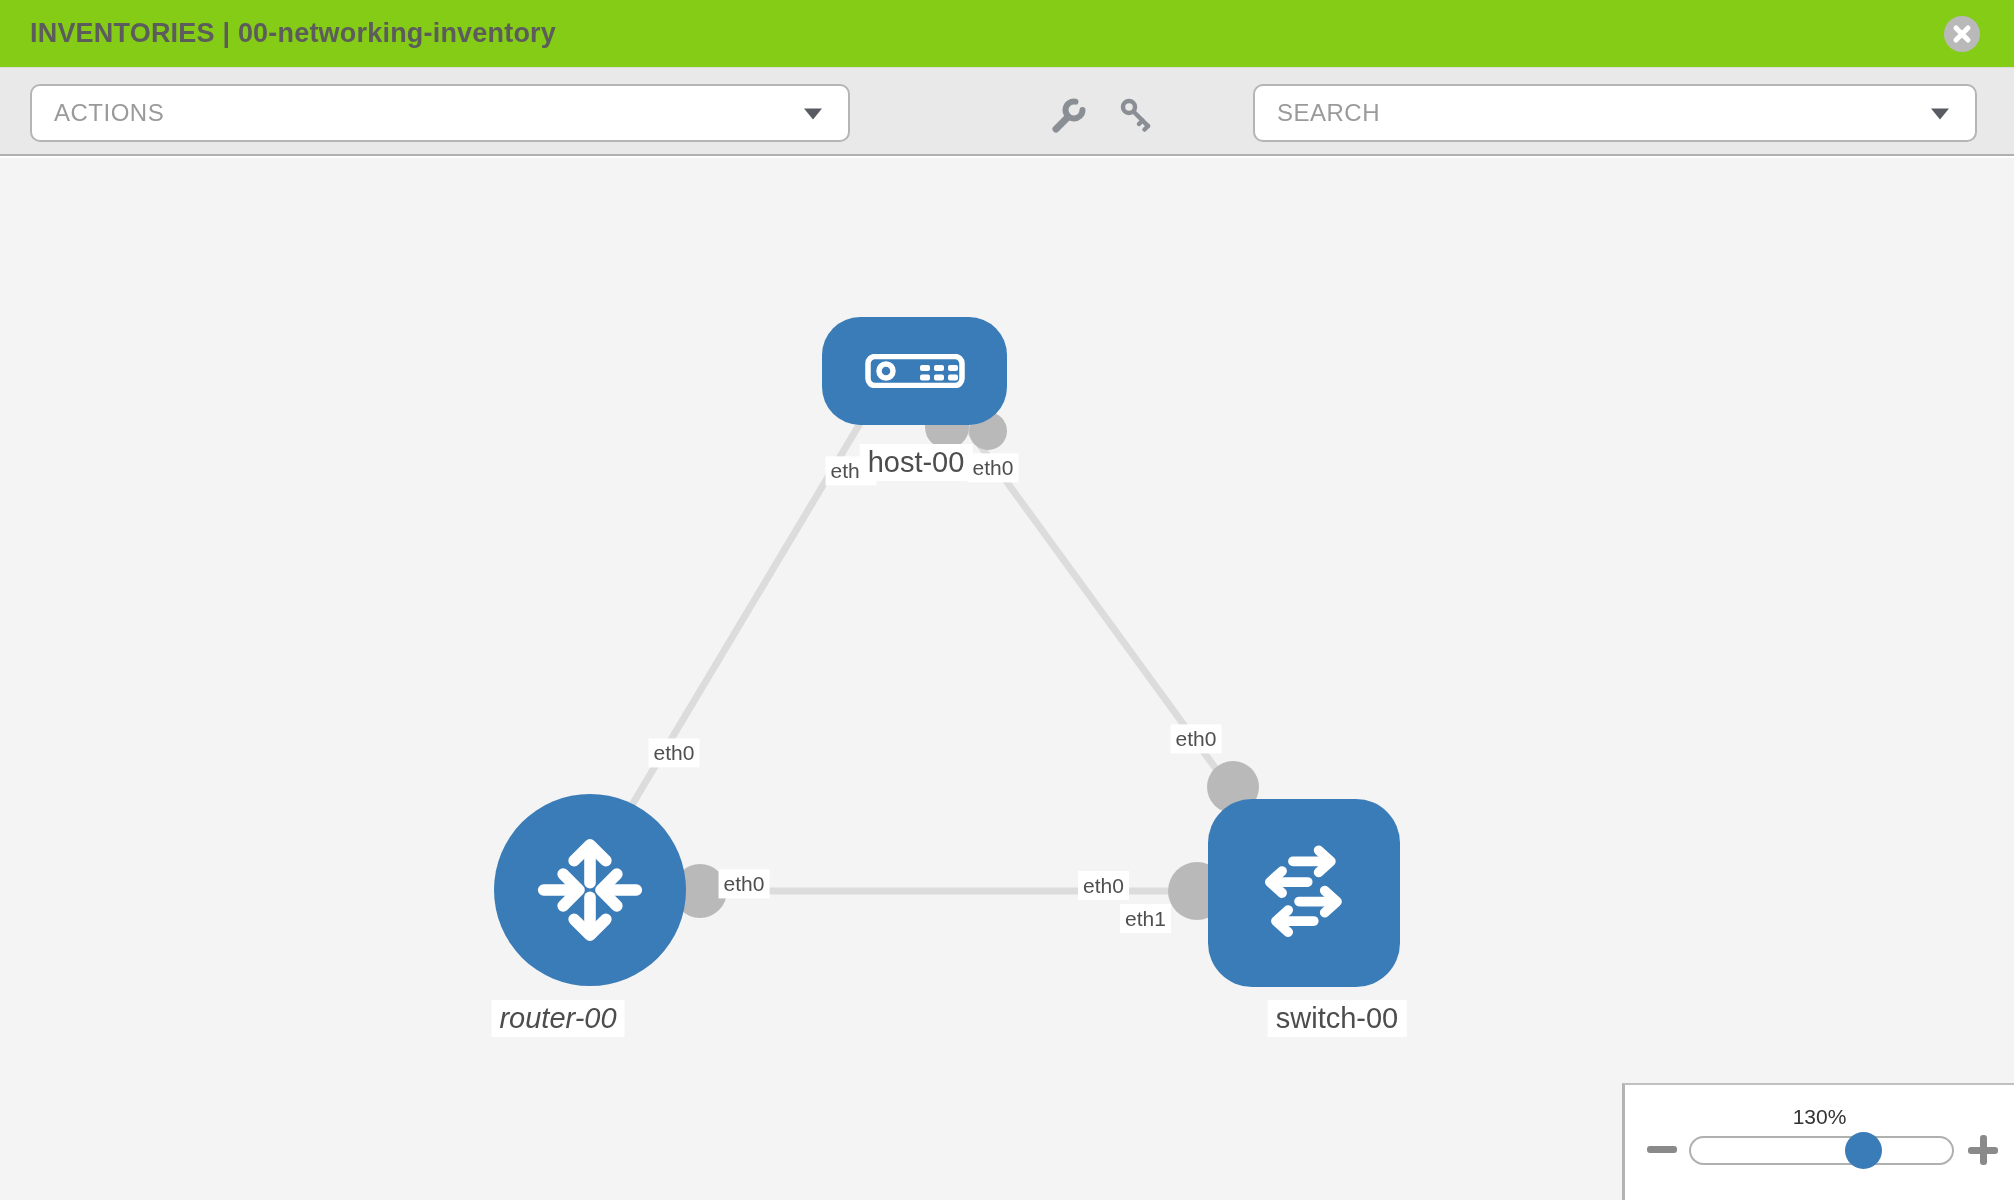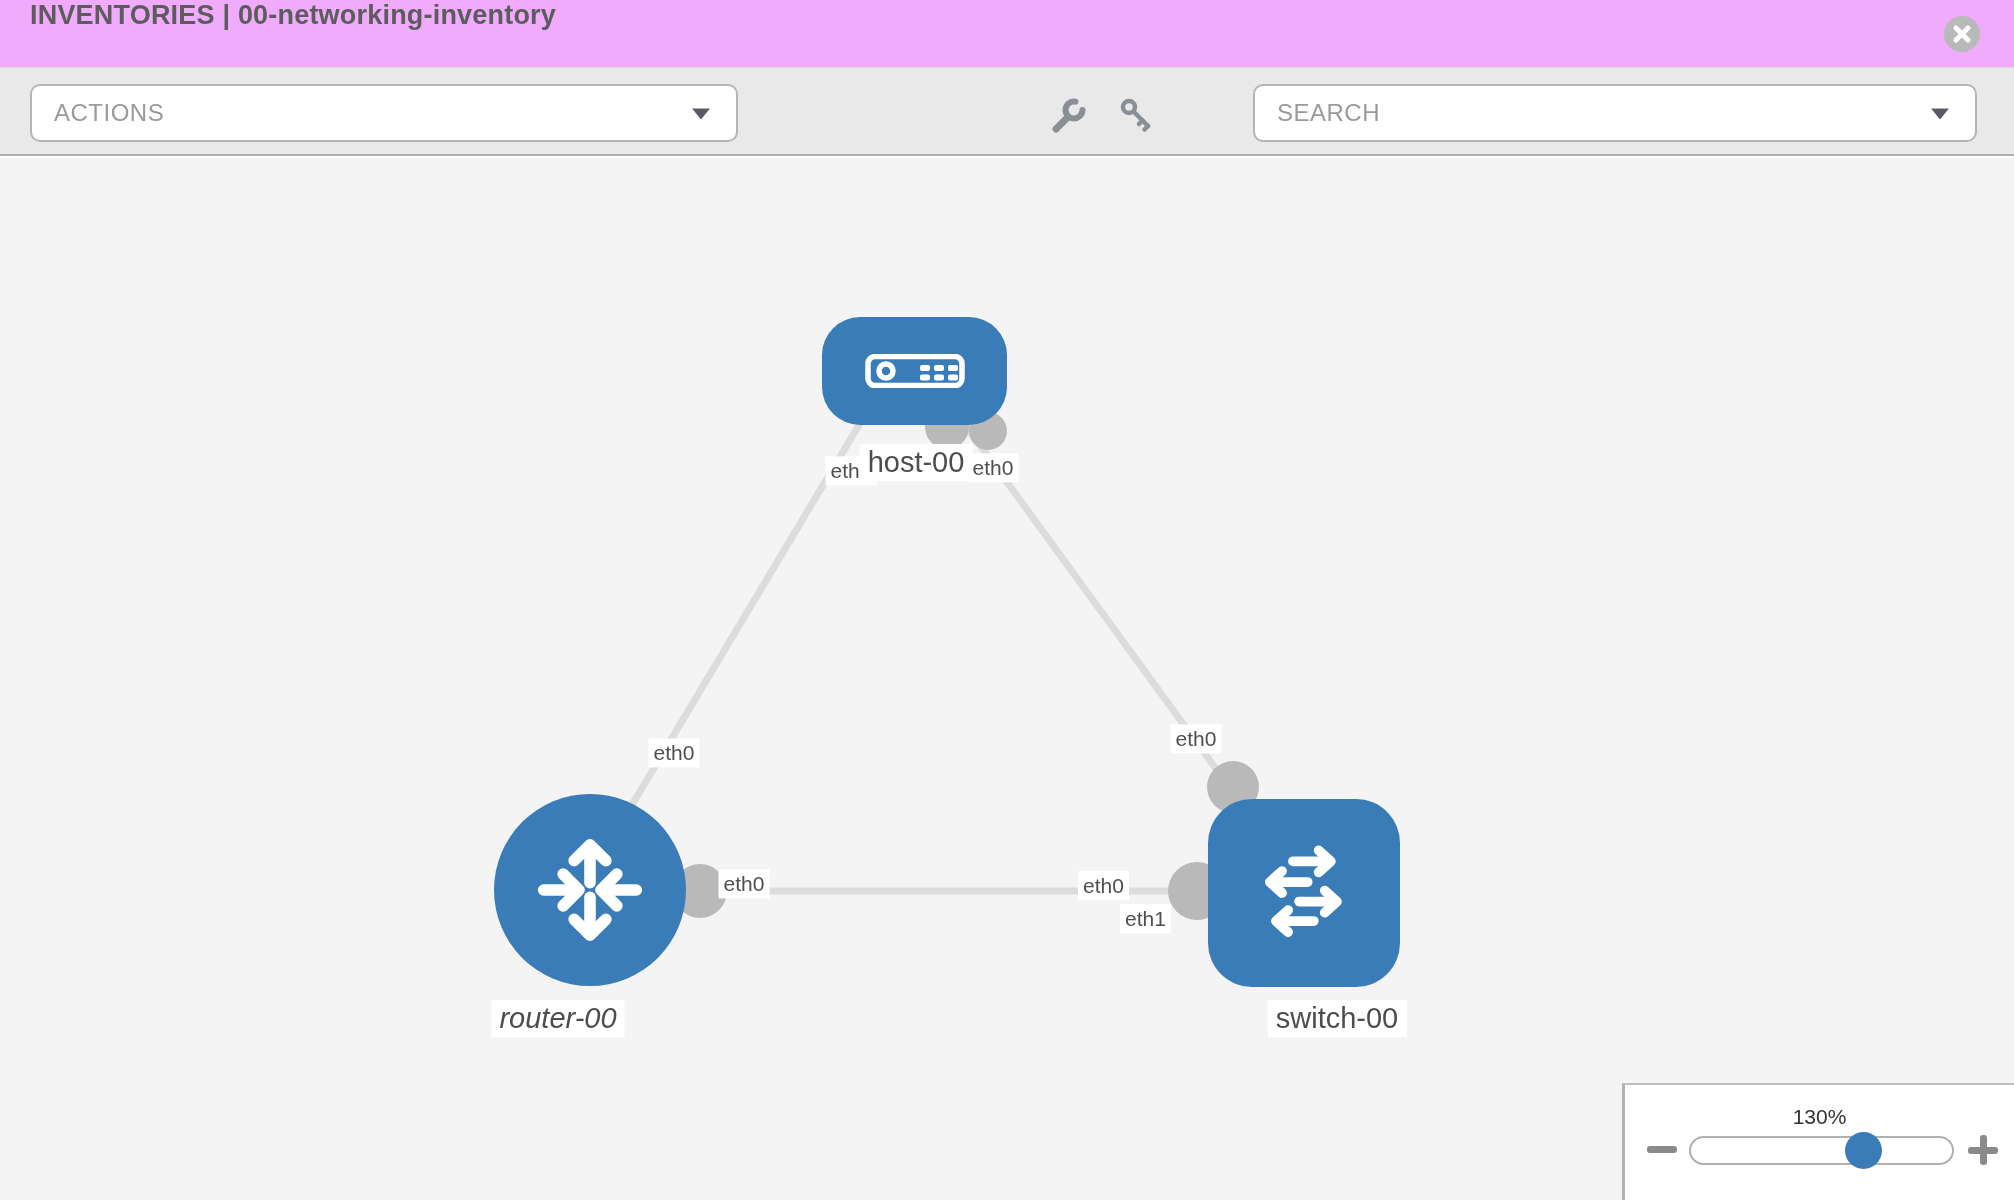--- a/index.html
+++ b/index.html
@@ -17,22 +17,22 @@
   html,body{width:2014px;height:1200px;}
   body{
     font-family:"Liberation Sans","DejaVu Sans",sans-serif;
     background:#fff;position:relative;overflow:hidden;
   }
   .page{position:absolute;inset:0;width:2014px;height:1200px;}
 
   
   .header{
     position:absolute;left:0;top:0;width:100%;height:68px;
-    background:#f0abfc;border-bottom:1px solid #ddd;
-    display:flex;align-items:flex-start;
+    background:#84cc16;border-bottom:1px solid #ddd;
+    display:flex;align-items:center;
   }
   .page-title{
     margin-left:30px;font-size:27px;font-weight:bold;color:var(--title_text);
     letter-spacing:.2px;
   }
   .close-btn{
     position:absolute;right:34px;top:16px;width:36px;height:36px;border:none;
     background:var(--connector_gray);border-radius:50%;cursor:pointer;
     display:flex;align-items:center;justify-content:center;padding:0;
   }
@@ -48,21 +48,21 @@
     display:flex;align-items:center;cursor:pointer;
   }
   .select .sel-text{
     margin-left:22px;font-size:24px;color:var(--muted_text);letter-spacing:.5px;
   }
   .select .caret{
     position:absolute;right:26px;top:50%;transform:translateY(-40%);
     width:0;height:0;border-left:9px solid transparent;border-right:9px solid transparent;
     border-top:11px solid #585c62;
   }
-  .select.actions{left:30px;width:708px;}
+  .select.actions{left:30px;width:820px;}
   .select.search{left:1253px;width:724px;}
   .icon-btn{
     position:absolute;top:96px;background:transparent;border:none;cursor:pointer;padding:0;
   }
   .icon-btn svg{display:block;}
   .btn-wrench{left:1048px;top:28px;}
   .btn-key{left:1117px;top:28px;}
 
   
   .canvas{

